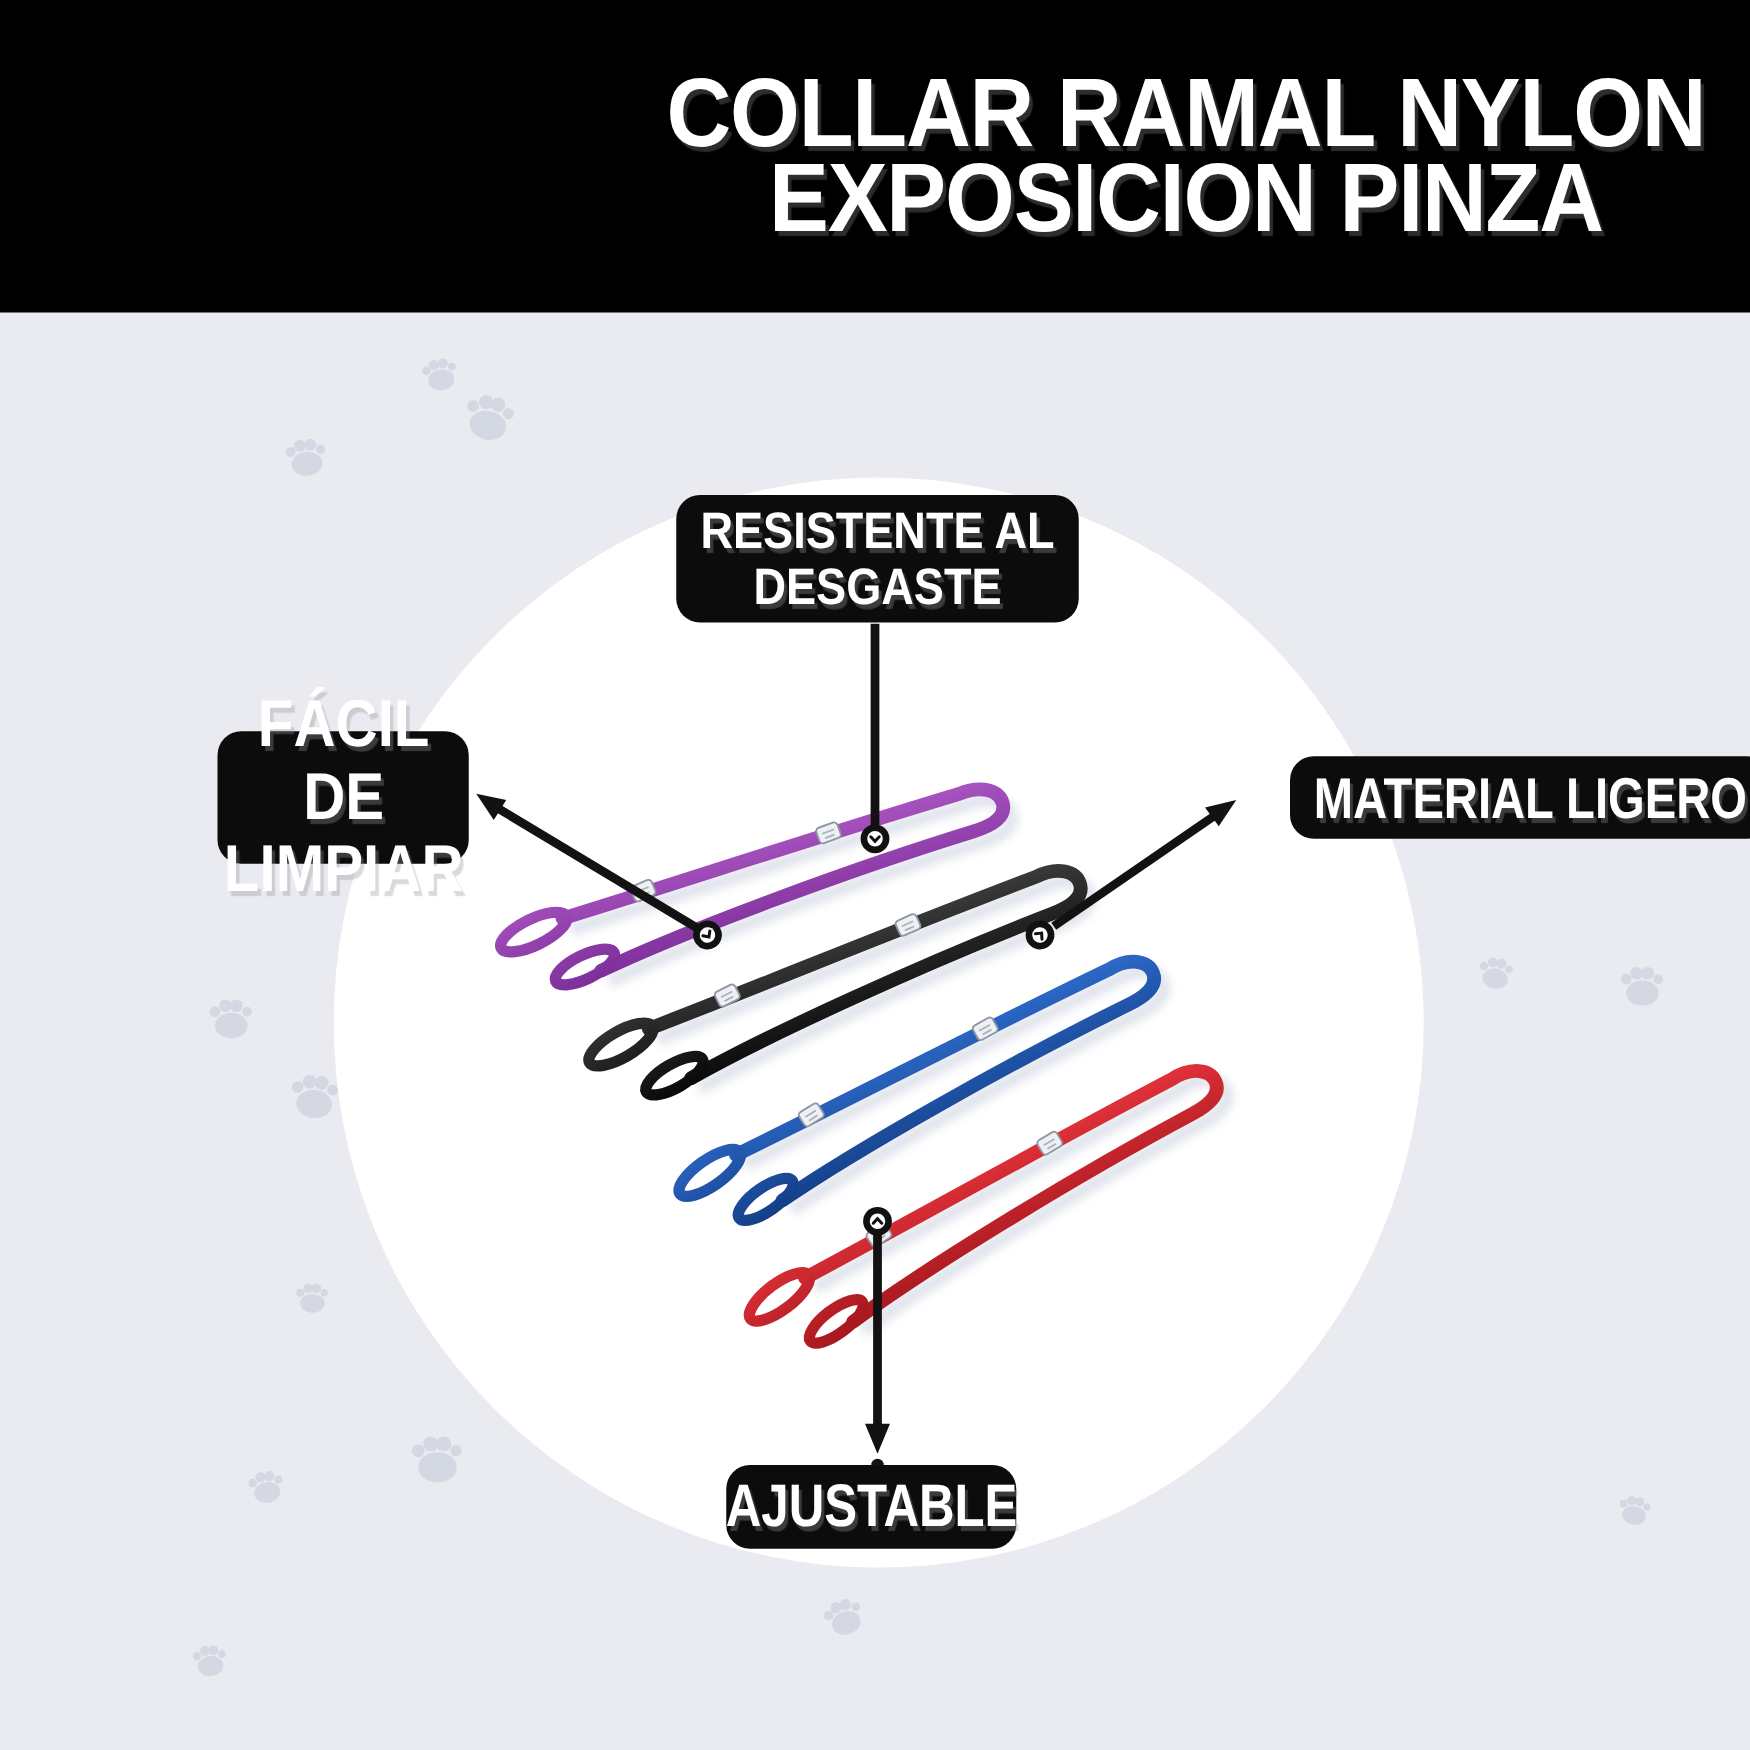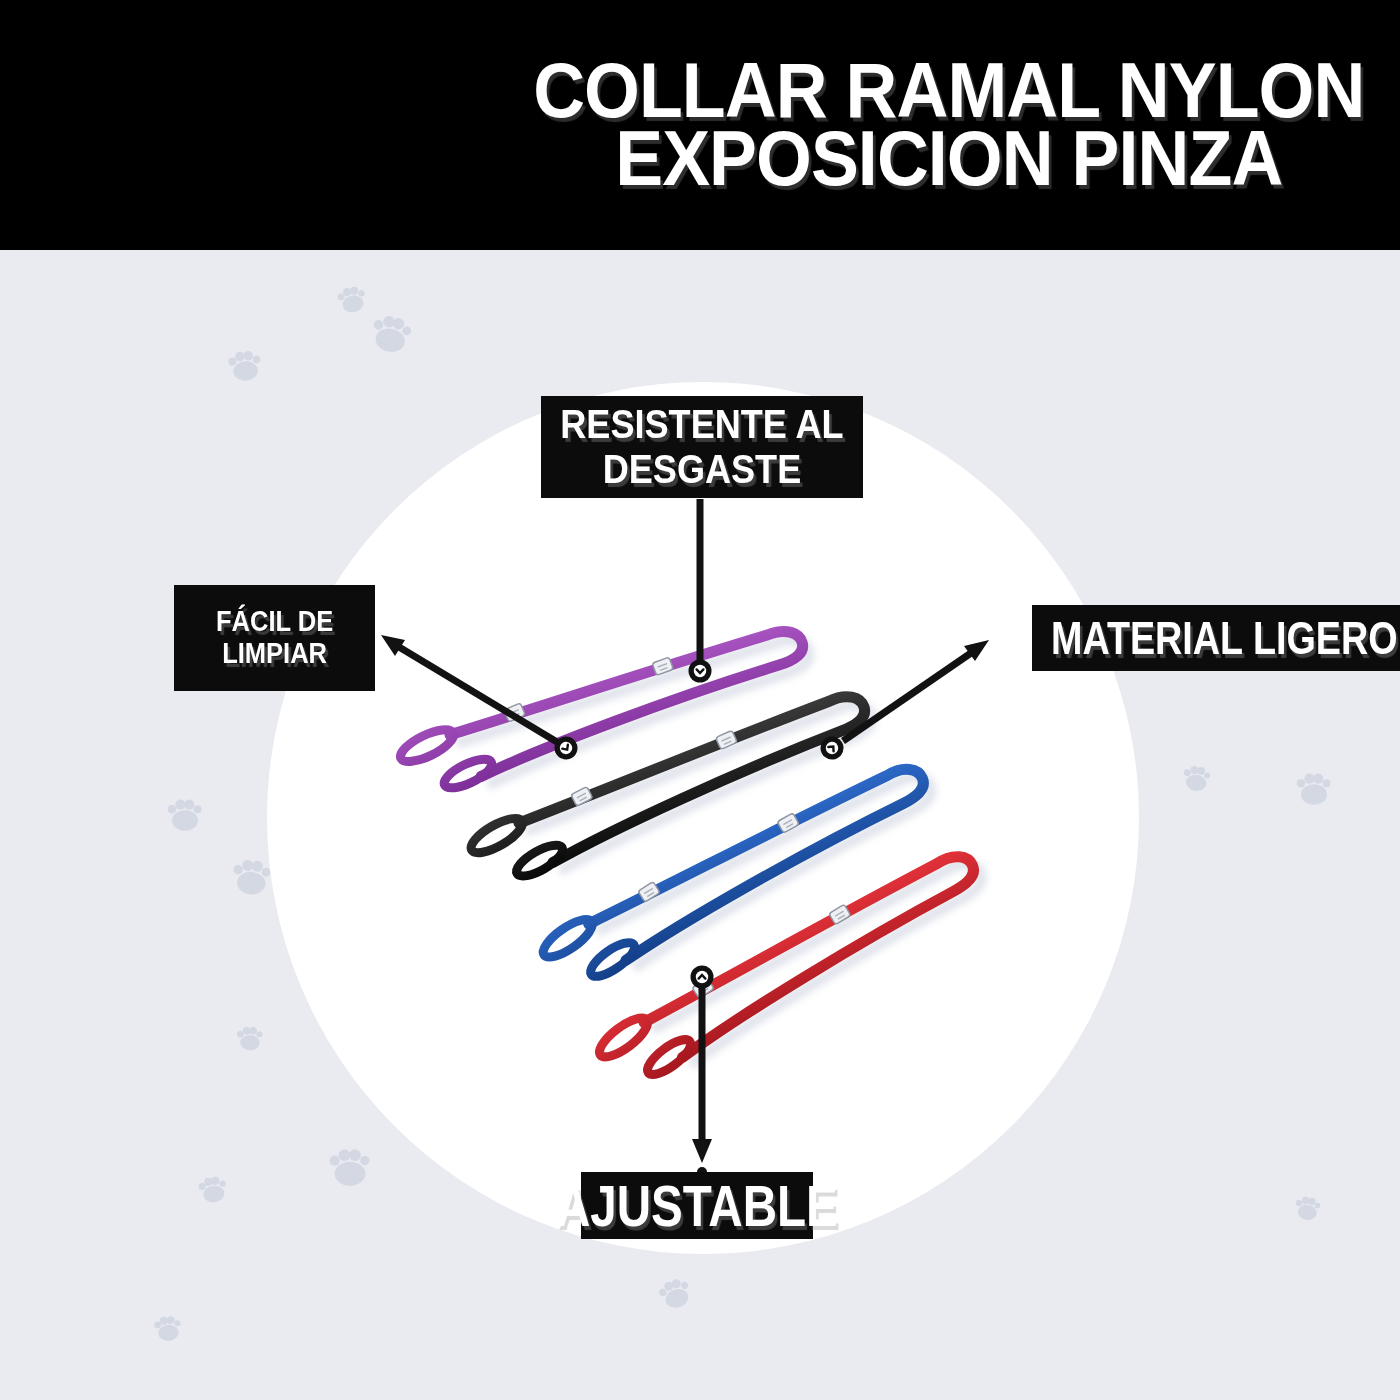--- a/index.html
+++ b/index.html
@@ -19,32 +19,32 @@
   .page-title{
     color:#fff;font-weight:bold;font-size:78px;line-height:0.87;
     letter-spacing:-1px;text-align:center;
     transform:scaleX(0.92);
     text-shadow:3px 4px 1px rgba(150,150,150,0.30);
   }
   .page-title span{display:block;}
   .callout{
     position:absolute;z-index:3;background:#0c0c0c;color:#fff;
     display:flex;align-items:center;justify-content:center;
-    text-align:center;font-weight:bold;
+    text-align:center;font-weight:bold;border-radius:19px;
   }
   .callout .lbl{
     display:inline-block;white-space:pre-line;
     transform:scaleX(0.88);
     text-shadow:3px 4px 1px rgba(150,150,150,0.35);
   }
   #co-resistente{left:541px;top:396px;width:322px;height:102px;font-size:41px;line-height:1.1;}
-  #co-facil{left:174px;top:585px;width:201px;height:106px;font-size:29px;line-height:1.1;}
+  #co-facil{left:174px;top:585px;width:201px;height:106px;font-size:53px;line-height:1.1;}
   #co-material{left:1032px;top:605px;width:385px;height:66px;font-size:46px;}
   #co-material .lbl,#co-ajustable .lbl{transform:scaleX(0.82);white-space:nowrap;}
-  #co-ajustable{left:581px;top:1172px;width:232px;height:67px;font-size:58px;}
+  #co-ajustable{left:581px;top:1172px;width:232px;height:67px;font-size:48px;}
 </style>
 </head>
 <body>
 
 <div class="stage">
 
   <svg class="art" width="1400" height="1400" viewBox="0 0 1400 1400">
     <defs>
       <g id="paw">
         <ellipse cx="0" cy="8" rx="14" ry="11"></ellipse>

